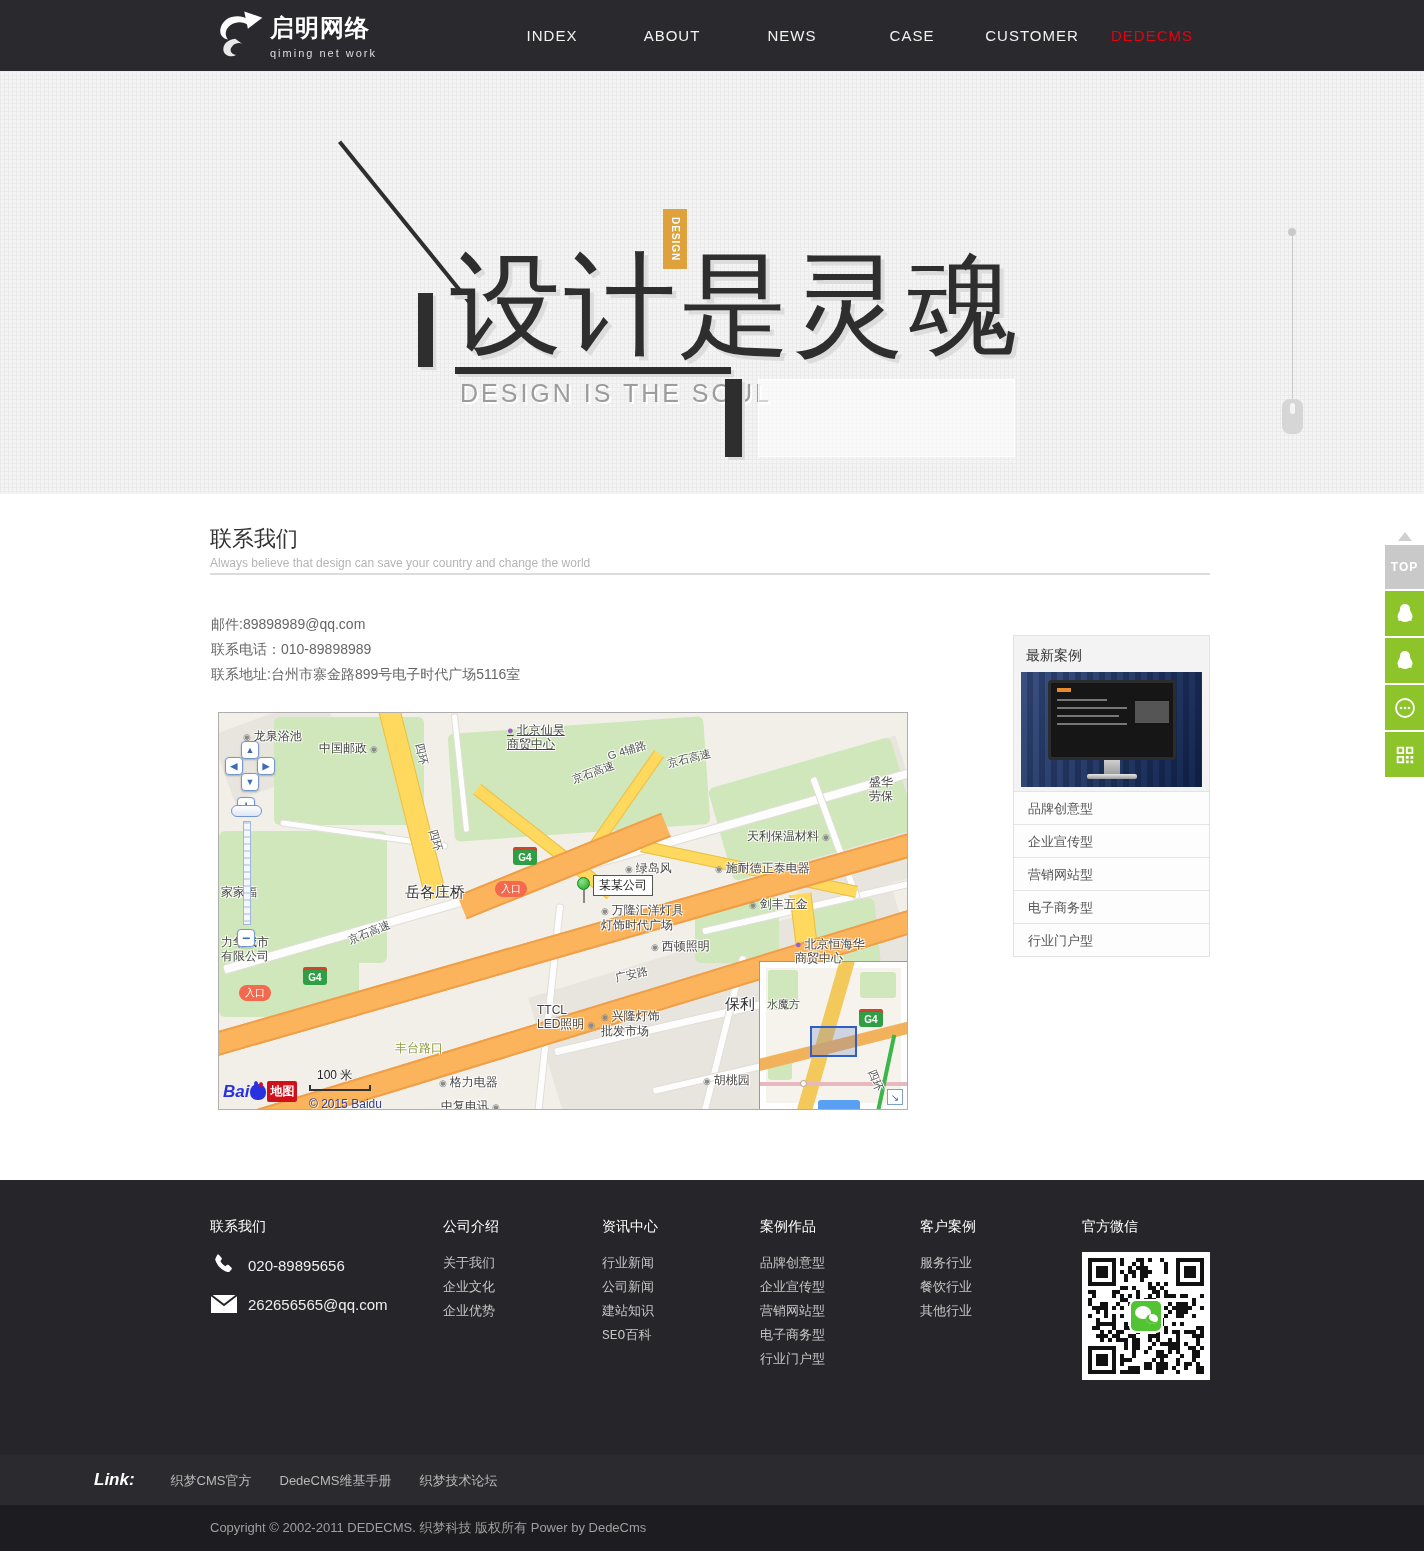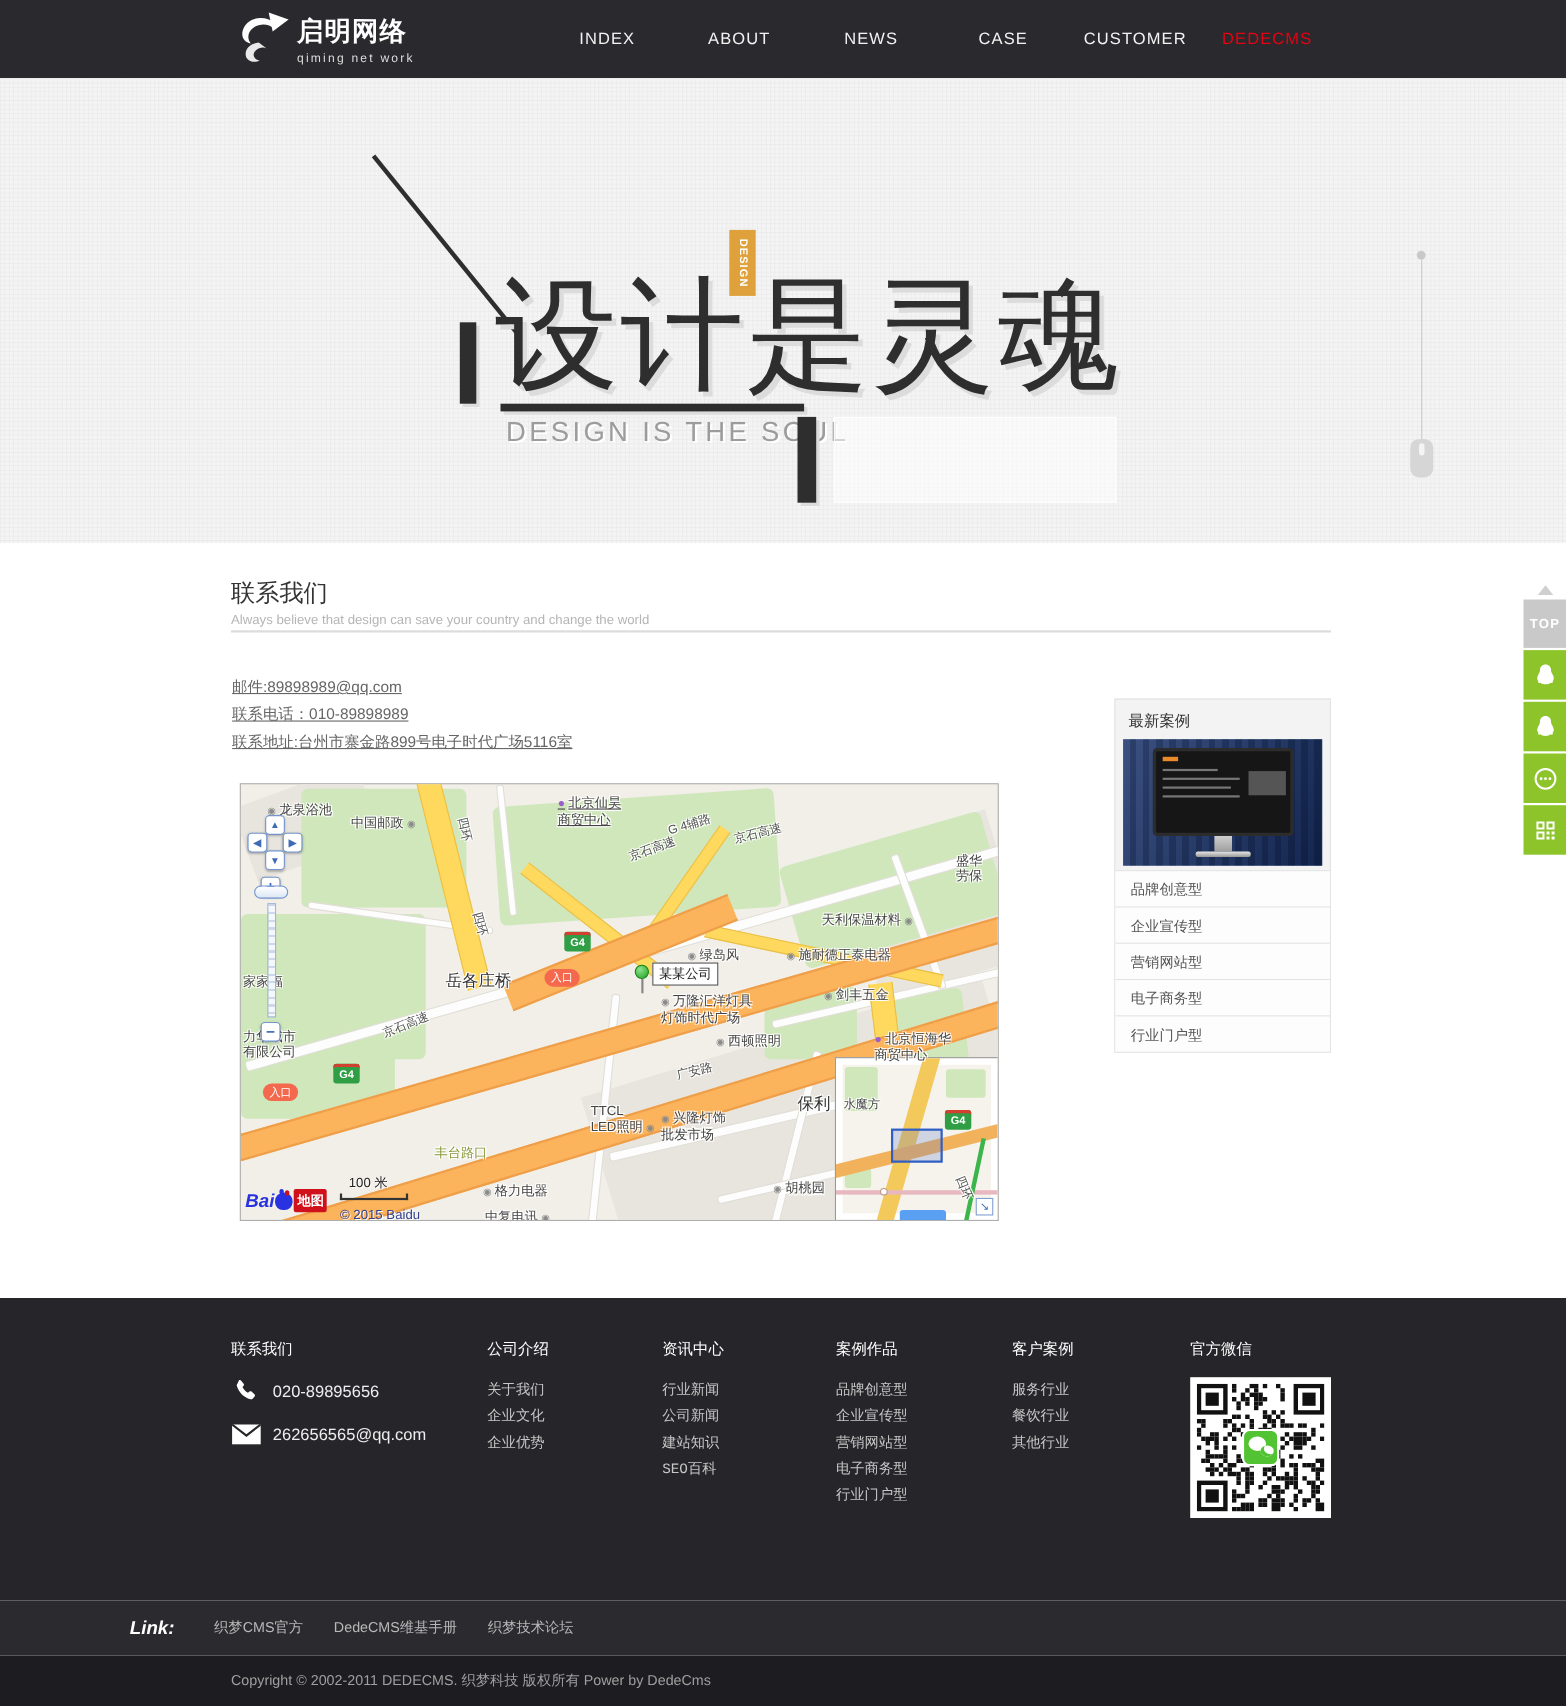--- a/index.html
+++ b/index.html
@@ -45,21 +45,21 @@
   .cord-dot { position:absolute; left:1288px; top:157px; width:8px; height:8px; border-radius:50%; background:#c9c9c9; }
   .mouse { position:absolute; left:1282px; top:328px; width:21px; height:35px; border-radius:8px; background:#d6d6d6; }
   .mouse::after { content:""; position:absolute; left:8px; top:4px; width:5px; height:11px;
                   border-radius:3px; background:#f4f4f4; }
 
   
   .content { position:absolute; left:0; top:494px; width:1424px; height:686px; background:#fff; }
   .page-title { position:absolute; left:210px; top:30px; font-size:22px; color:#333; font-weight:500; }
   .page-sub { position:absolute; left:210px; top:62px; font-size:12px; color:#b5b5b5; }
   .page-divider { position:absolute; left:210px; top:79px; width:1000px; height:2px; background:#dcdcdc; }
-  .info { position:absolute; left:211px; top:118px; font-size:14px; color:#666;text-decoration:underline; }
+  .info { position:absolute; left:211px; top:118px; font-size:14px; color:#666; }
   .info li { list-style:none; line-height:25px; }
 
   
   .map { position:absolute; left:218px; top:218px; width:690px; height:398px; background:#f2efe9;
          border:1px solid #aeaeae; overflow:hidden; cursor:grab; }
   .blk { position:absolute; background:#e8e5df; }
   .gp { position:absolute; background:#cfe7bb; border-radius:6px; }
   .wr { position:absolute; background:#fdfdfd; border:1px solid #e0ded6; border-radius:3px; }
   .yr { position:absolute; background:#ffd95e; border-left:1px solid #e8bf49; border-right:1px solid #e8bf49; }
   .yrh { position:absolute; background:#ffd95e; border-top:1px solid #e8bf49; border-bottom:1px solid #e8bf49; }
@@ -174,21 +174,21 @@
   .qr { width:128px; height:128px; background:#fff; position:relative; padding:6px; margin-top:2px; }
   .wx { position:absolute; left:47px; top:47px; width:34px; height:34px; background:#52c332;
         border-radius:7px; border:2px solid #fff; }
   .wx::before { content:""; position:absolute; left:4px; top:5px; width:16px; height:13px;
                 border-radius:50%; background:#fff; }
   .wx::after { content:""; position:absolute; left:15px; top:13px; width:12px; height:10px;
                border-radius:50%; background:#fff; box-shadow:inset 3px -2px 0 #52c332; }
 
   
   .linkrow { position:absolute; left:0; top:1455px; width:1424px; height:50px; background:#2b2b2f;
-             display:flex; align-items:center; padding-left:118px; }
+             display:flex; align-items:center; padding-left:94px; }
   .linkrow .lk-label { color:#fff; font-size:17px; font-weight:bold; font-style:italic; margin-right:36px; }
   .linkrow span.lk { color:#b9b9b9; font-size:13px; margin-right:28px; cursor:pointer; }
   .copybar { position:absolute; left:0; top:1505px; width:1424px; height:46px; background:#1d1d21;
              color:#9f9f9f; font-size:13px; line-height:46px; padding-left:210px; }
 </style>
 </head>
 <body>
 
 <div class="header">
   <div class="logo">

